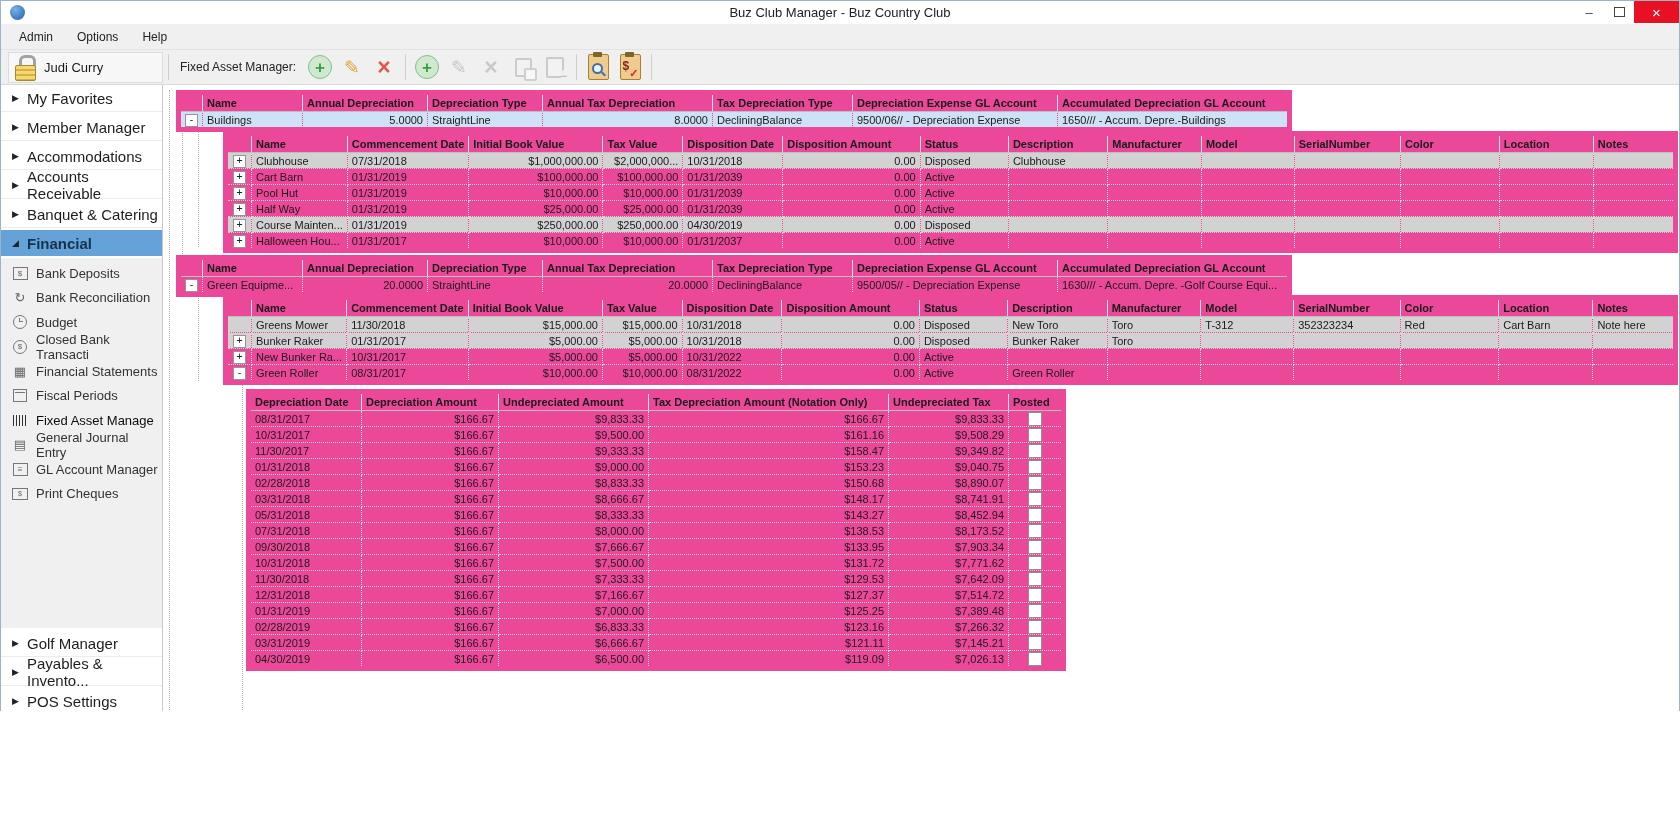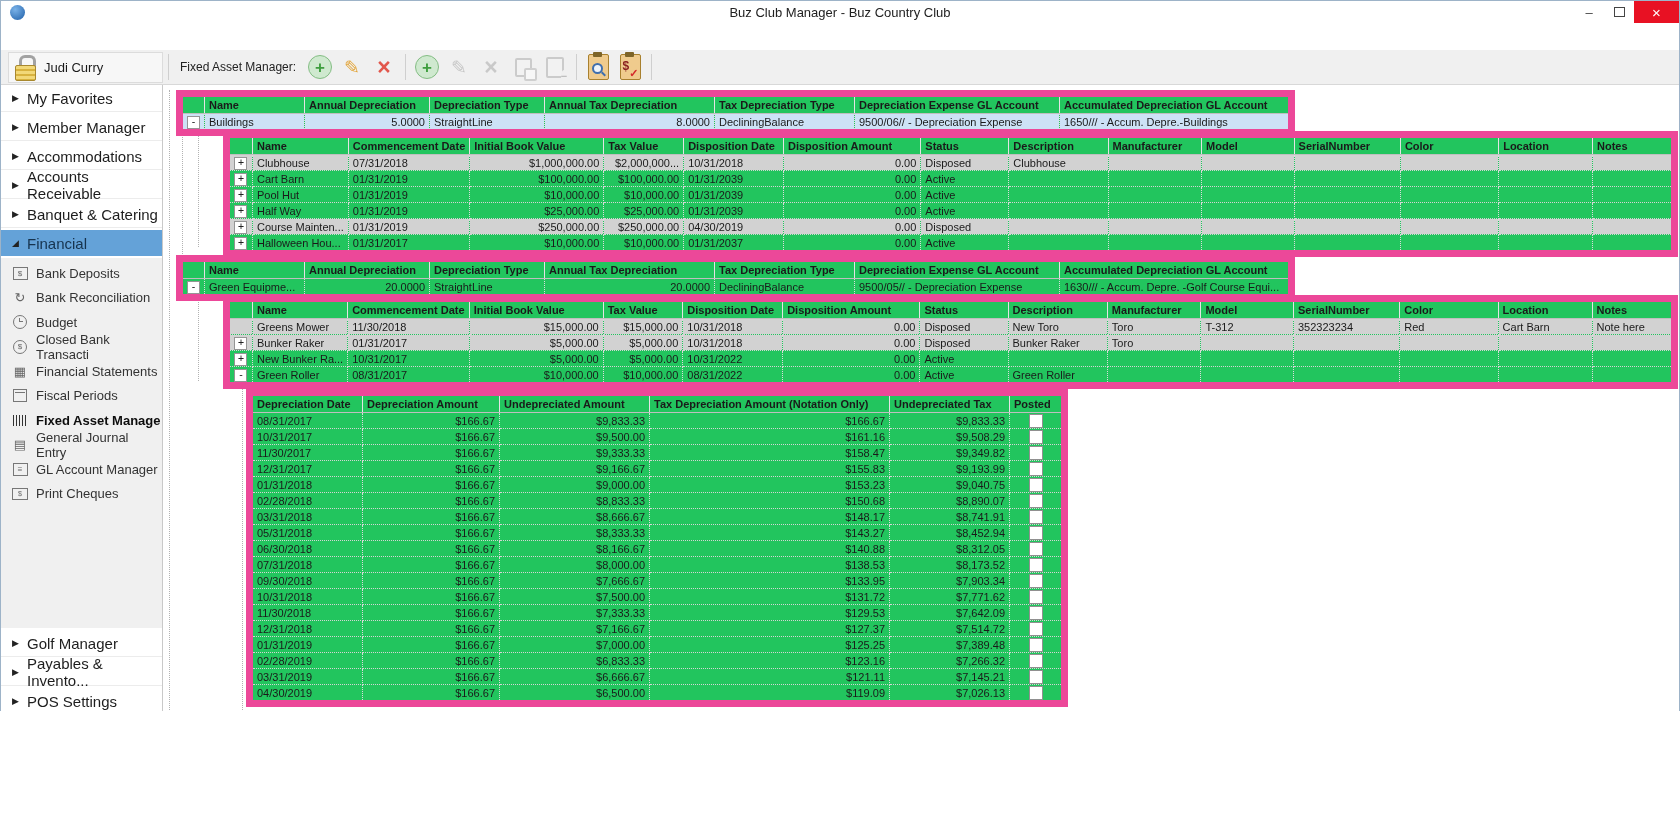--- a/index.html
+++ b/index.html
@@ -48,40 +48,40 @@
                 border-bottom:none;border-radius:6px 6px 0 0}
   .lock::after{content:"";position:absolute;left:1px;bottom:0;width:19px;height:14px;border:1px solid #a8882e;border-radius:2px;
                background:repeating-linear-gradient(180deg,#f2d878 0 3px,#d8b23e 3px 5px)}
   
   .sidebar{position:absolute;left:0;top:84px;bottom:0;width:162px;background:#fff;border-right:1px solid #c9c9c9;
            overflow:hidden;box-sizing:border-box}
   .nav-group{height:26px;margin-bottom:2px;background:#fff;border-bottom:1px solid #ececec;display:flex;
              align-items:center;font-size:15px;color:#1d1d1d}
   .nav-group .arr{width:15px;margin-left:11px;font-size:9px;color:#222;flex:none}
   .nav-group.active{background:#64a2d8;border-bottom:none}
-  .nav-group.active .glabel{font-weight:normal;color:#16334e}
+  .nav-group.active .glabel{font-weight:bold;color:#16334e}
   .subpanel{background:#f0f0f0;height:370px;margin-bottom:2px;padding-top:3px;box-sizing:border-box}
   .nav-item{height:24.5px;display:flex;align-items:center;font-size:13px;color:#333;padding-left:11px;gap:8px}
-  .nav-item.active{font-weight:bold;color:#0d0d0d}
+  .nav-item.active{font-weight:normal;color:#0d0d0d}
   .si{width:16px;height:16px;display:flex;align-items:center;justify-content:center;color:#666;flex:none}
   .si-box{width:13px;height:11px;border:1px solid #777;font-size:8px;display:flex;align-items:center;justify-content:center}
   .si-round{width:12px;height:12px;border:1px solid #777;border-radius:50%;font-size:8px;display:flex;align-items:center;justify-content:center}
   .si-glyph{font-size:13px;line-height:1}
   .si-clock{width:12px;height:12px;border:1px solid #777;border-radius:50%;position:relative}
   .si-clock::before{content:"";position:absolute;left:5px;top:2px;width:1px;height:4px;background:#777}
   .si-clock::after{content:"";position:absolute;left:5px;top:5px;width:4px;height:1px;background:#777}
   .si-cal{width:12px;height:11px;border:1px solid #777;position:relative}
   .si-cal::before{content:"";position:absolute;left:1px;right:1px;top:2px;height:1px;background:#777}
   .si-barcode{width:15px;height:11px;background:repeating-linear-gradient(90deg,#333 0 1px,transparent 1px 3px)}
   .si-cheque{width:15px;height:10px;border:1px solid #777;font-size:7px;display:flex;align-items:center;justify-content:center}
   
   .main{position:absolute;left:163px;top:84px;right:1px;bottom:1px;background:#fff}
   .tree{position:absolute;width:0;border-left:1px dotted #b2b2b2}
   .grid{position:absolute}
-  table.gt{border-collapse:collapse;table-layout:fixed;background:#22c55e;font-size:11px;border:7px solid #ec4899}
+  table.gt{border-collapse:collapse;table-layout:fixed;background:#ec4899;font-size:11px;border:5px solid #ec4899}
   .gt th{font-weight:bold;padding:1px 4px;text-align:left;border-right:1px solid #e4e4e4;border-bottom:1px solid #bfbfbf;
          height:14px;overflow:hidden;white-space:nowrap}
   .gt td{padding:0 4px;border-right:1px dotted #dbdbdb;border-bottom:1px dotted #d4d4d4;height:15px;overflow:hidden;
          white-space:nowrap;text-overflow:ellipsis}
   .num{text-align:right}
   tr.disposed td{background:#d2d2d2}
   tr.sel td{background:#cde2f6;border-top:1px dashed #4f4f4f;border-bottom:1px dashed #4f4f4f}
   tr.sel td:first-child{border-left:1px dashed #4f4f4f}
   tr.sel td:last-child{border-right:1px dashed #4f4f4f}
   tr.hl td{background:#faf2cf}
@@ -112,20 +112,25 @@
       <span class="title">Buz Club Manager - Buz Country Club</span>
       <span class="win-controls">
         <span class="wc">–</span>
         <span class="wc">
             <span class="sq"></span>
           </span>
         <span class="wc close">×</span>
       </span>
     </div>
 
+    <div class="menubar" id="menubar">
+        <span class="menu-item">Admin</span>
+        <span class="menu-item">Options</span>
+        <span class="menu-item">Help</span>
+      </div>
 
     <div class="toolbar">
       <div class="user-box">
         <span class="lock"></span>
         <span>Judi Curry</span>
       </div>
       <span class="tb-sep"></span>
       <span class="ctx-label">Fixed Asset Manager:</span>
       <span id="tb-buttons" style="display:flex;align-items:center">
           <span class="tb-btn">
@@ -647,28 +652,20 @@
               </tr>
               <tr class="">
                 <td class=" datec">11/30/2017</td>
                 <td class="num">$166.67</td>
                 <td class="num">$9,333.33</td>
                 <td class="num">$158.47</td>
                 <td class="num">$9,349.82</td>
                 <td class="cbc"><span class="cb"></span></td>
               </tr>
               <tr class="">
-                <td class=" datec">12/31/2017</td>
-                <td class="num">$166.67</td>
-                <td class="num">$9,166.67</td>
-                <td class="num">$155.83</td>
-                <td class="num">$9,193.99</td>
-                <td class="cbc"><span class="cb"></span></td>
-              </tr>
-              <tr class="">
                 <td class=" datec">01/31/2018</td>
                 <td class="num">$166.67</td>
                 <td class="num">$9,000.00</td>
                 <td class="num">$153.23</td>
                 <td class="num">$9,040.75</td>
                 <td class="cbc"><span class="cb"></span></td>
               </tr>
               <tr class="">
                 <td class=" datec">02/28/2018</td>
                 <td class="num">$166.67</td>
@@ -684,28 +681,20 @@
                 <td class="num">$148.17</td>
                 <td class="num">$8,741.91</td>
                 <td class="cbc"><span class="cb"></span></td>
               </tr>
               <tr class="">
                 <td class=" datec">05/31/2018</td>
                 <td class="num">$166.67</td>
                 <td class="num">$8,333.33</td>
                 <td class="num">$143.27</td>
                 <td class="num">$8,452.94</td>
-                <td class="cbc"><span class="cb"></span></td>
-              </tr>
-              <tr class="">
-                <td class=" datec">06/30/2018</td>
-                <td class="num">$166.67</td>
-                <td class="num">$8,166.67</td>
-                <td class="num">$140.88</td>
-                <td class="num">$8,312.05</td>
                 <td class="cbc"><span class="cb"></span></td>
               </tr>
               <tr class="">
                 <td class=" datec">07/31/2018</td>
                 <td class="num">$166.67</td>
                 <td class="num">$8,000.00</td>
                 <td class="num">$138.53</td>
                 <td class="num">$8,173.52</td>
                 <td class="cbc"><span class="cb"></span></td>
               </tr>

